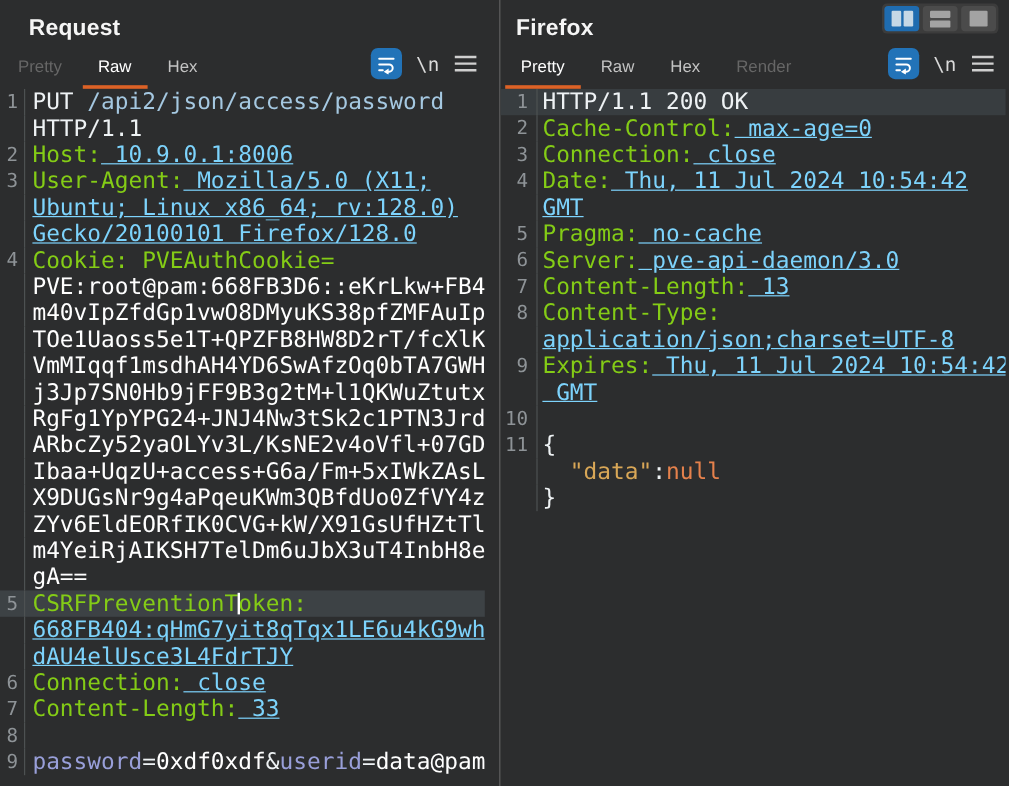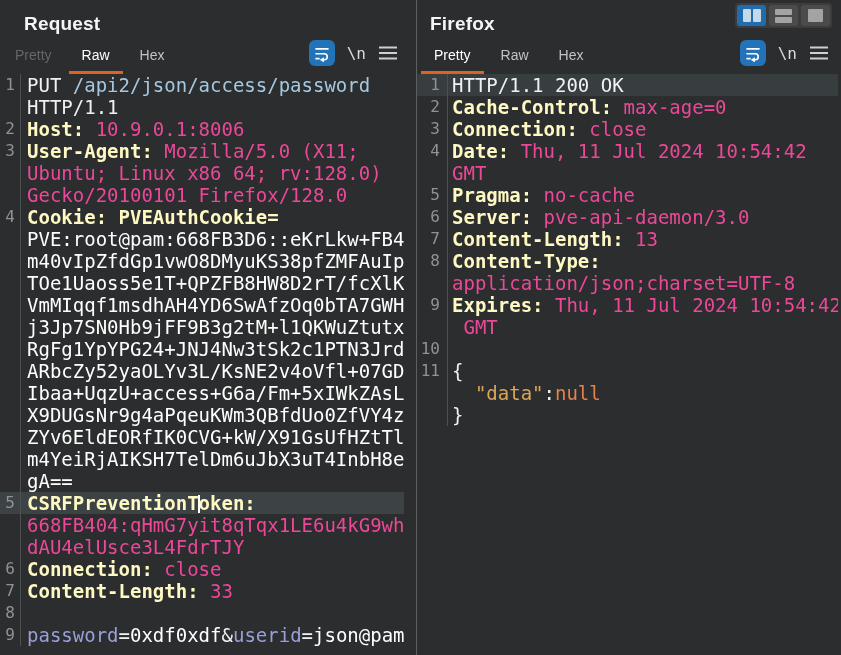--- a/index.html
+++ b/index.html
@@ -84,22 +84,22 @@
   }
   .req .gutter { width: 21px; padding-right: 5px; }
   .res .gutter { width: 31px; padding-right: 7px; }
   .code { flex: 1; min-width: 0; white-space: pre; overflow: hidden; }
   .req .code { padding-left: 6px; }
   .res .code { padding-left: 4px; }
 
   
   .s-m { color: #eef2f4; }            
   .s-u { color: #a5c8e1; }            
-  .s-n { color: #fef9c3; font-weight: bold; }            
-  .s-v { color: #ec4899; }            
+  .s-n { color: #84cc16; }            
+  .s-v { color: #7dd3fc; text-decoration: underline; }            
   .s-g { color: #ffffff; }            
   .s-p { color: #999fd9; }            
   .s-k { color: #d9a757; }            
   .s-x { color: #e5814c; }            
   .caret {
     display: inline-block; width: 2px; height: 18px;
     background: #ffffff; vertical-align: middle;
     margin: 0 -1px; position: relative; top: -1px;
   }
   svg { display: block; }
@@ -240,34 +240,35 @@
       <div class="row">
         <span class="gutter">7</span>
         <span class="code"><span class="s-n">Content-Length:</span><span class="s-v"> 33</span></span>
       </div>
       <div class="row">
         <span class="gutter">8</span>
         <span class="code"></span>
       </div>
       <div class="row">
         <span class="gutter">9</span>
-        <span class="code"><span class="s-p">password</span><span class="s-m">=</span><span class="s-g">0xdf0xdf</span><span class="s-m">&amp;</span><span class="s-p">userid</span><span class="s-m">=</span><span class="s-g">json@pam</span></span>
+        <span class="code"><span class="s-p">password</span><span class="s-m">=</span><span class="s-g">0xdf0xdf</span><span class="s-m">&amp;</span><span class="s-p">userid</span><span class="s-m">=</span><span class="s-g">data@pam</span></span>
       </div>
     </div>
 </section>
 
 <div class="v-divider"></div>
 
 <section class="panel res" id="response-panel">
   <div class="panel-header">
     <div class="title">Firefox</div>
     <div class="tabs">
         <div class="tab active">Pretty</div>
         <div class="tab">Raw</div>
         <div class="tab">Hex</div>
+        <div class="tab dim">Render</div>
       </div>
     <div class="header-icons">
       <div class="wrap-btn">
         <svg width="18" height="18" viewBox="0 0 24 24">
           <path d="M4 6.5h16" stroke="#ffffff" stroke-width="2.2" fill="none" stroke-linecap="round"></path>
           <path d="M4 13h11a4 4 0 0 1 0 8h-1.5" stroke="#ffffff" stroke-width="2.2" fill="none" stroke-linecap="round"></path>
           <path d="M4 19.5h4" stroke="#ffffff" stroke-width="2.2" fill="none" stroke-linecap="round"></path>
           <polygon points="14.5,17.5 14.5,24.5 9,21" fill="#ffffff"></polygon>
         </svg>
       </div>

